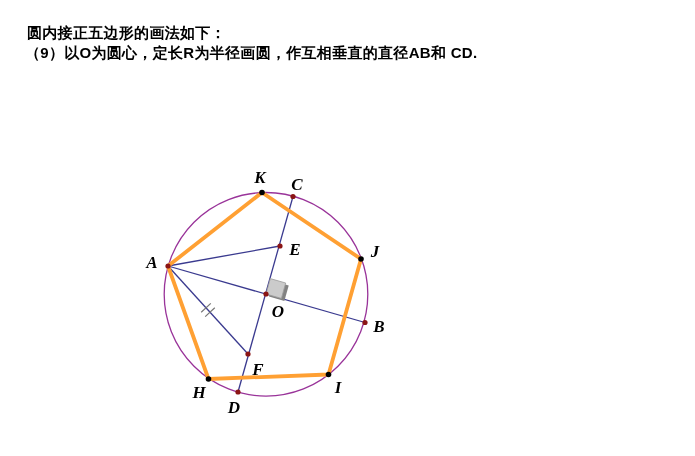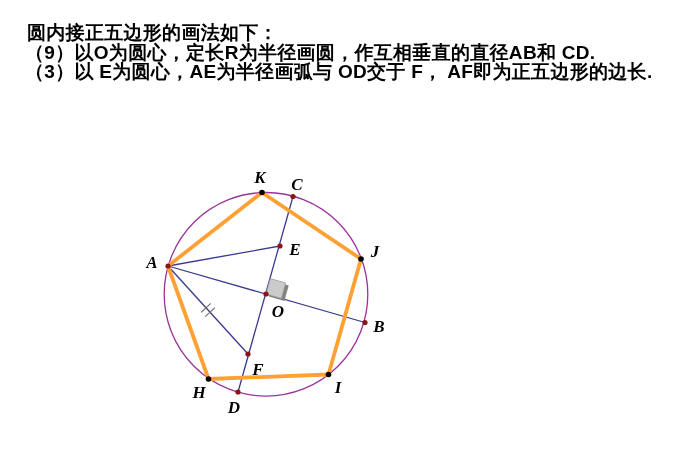--- a/index.html
+++ b/index.html
@@ -2,38 +2,37 @@
 <html><head>
 <meta charset="utf-8">
 <style>
   html,body{margin:0;padding:0;}
   body{
     width:695px;height:456px;position:relative;background:#ffffff;overflow:hidden;
     font-family:"Liberation Sans",sans-serif;
   }
   .text-block{
     position:absolute;left:20px;top:23px;width:670px;
-    font-weight:bold;color:#000;font-size:19px;line-height:19.5px;
+    font-weight:bold;color:#000;font-size:15px;line-height:19.5px;
     letter-spacing:0.3px;white-space:nowrap;
   }
   .text-block .title{padding-left:7px;}
   .text-block .step{padding-left:5px;}
   #diagram{position:absolute;left:0;top:0;}
   .pt-label{
     font-family:"Liberation Serif",serif;
     font-weight:bold;font-style:italic;font-size:17px;fill:#000;
   }
 </style>
 </head>
 <body>
 
 <div class="text-block">
   <div class="title">圆内接正五边形的画法如下：</div>
   <div class="step">（9）以O为圆心，定长R为半径画圆，作互相垂直的直径AB和 CD.</div>
-  <div class="step">（3）以 E为圆心，AE为半径画弧与 OD交于 F， AF即为正五边形的边长.</div>
 </div>
 
 <svg id="diagram" width="695" height="456" viewBox="0 0 695 456">
     <circle cx="266" cy="294.3" r="101.8" fill="none" stroke="#993399" stroke-width="1.3"></circle>
     <line x1="168" y1="266" x2="365" y2="322.5" stroke="#3A3A8F" stroke-width="1.3"></line>
     <line x1="293" y1="196.5" x2="238" y2="392" stroke="#3A3A8F" stroke-width="1.3"></line>
     <line x1="168" y1="266" x2="280" y2="246" stroke="#3A3A8F" stroke-width="1.3"></line>
     <line x1="168" y1="266" x2="248" y2="354" stroke="#3A3A8F" stroke-width="1.3"></line>
     <polygon points="168,266 262,192.5 361,259 328.5,374.5 208.5,379" fill="none" stroke="#FFA033" stroke-width="3.8" stroke-linejoin="round" stroke-linecap="round"></polygon>
     <polygon points="269,296.5 273.3,281.1 288.7,285.5 284.4,300.9" fill="#828282"></polygon>

